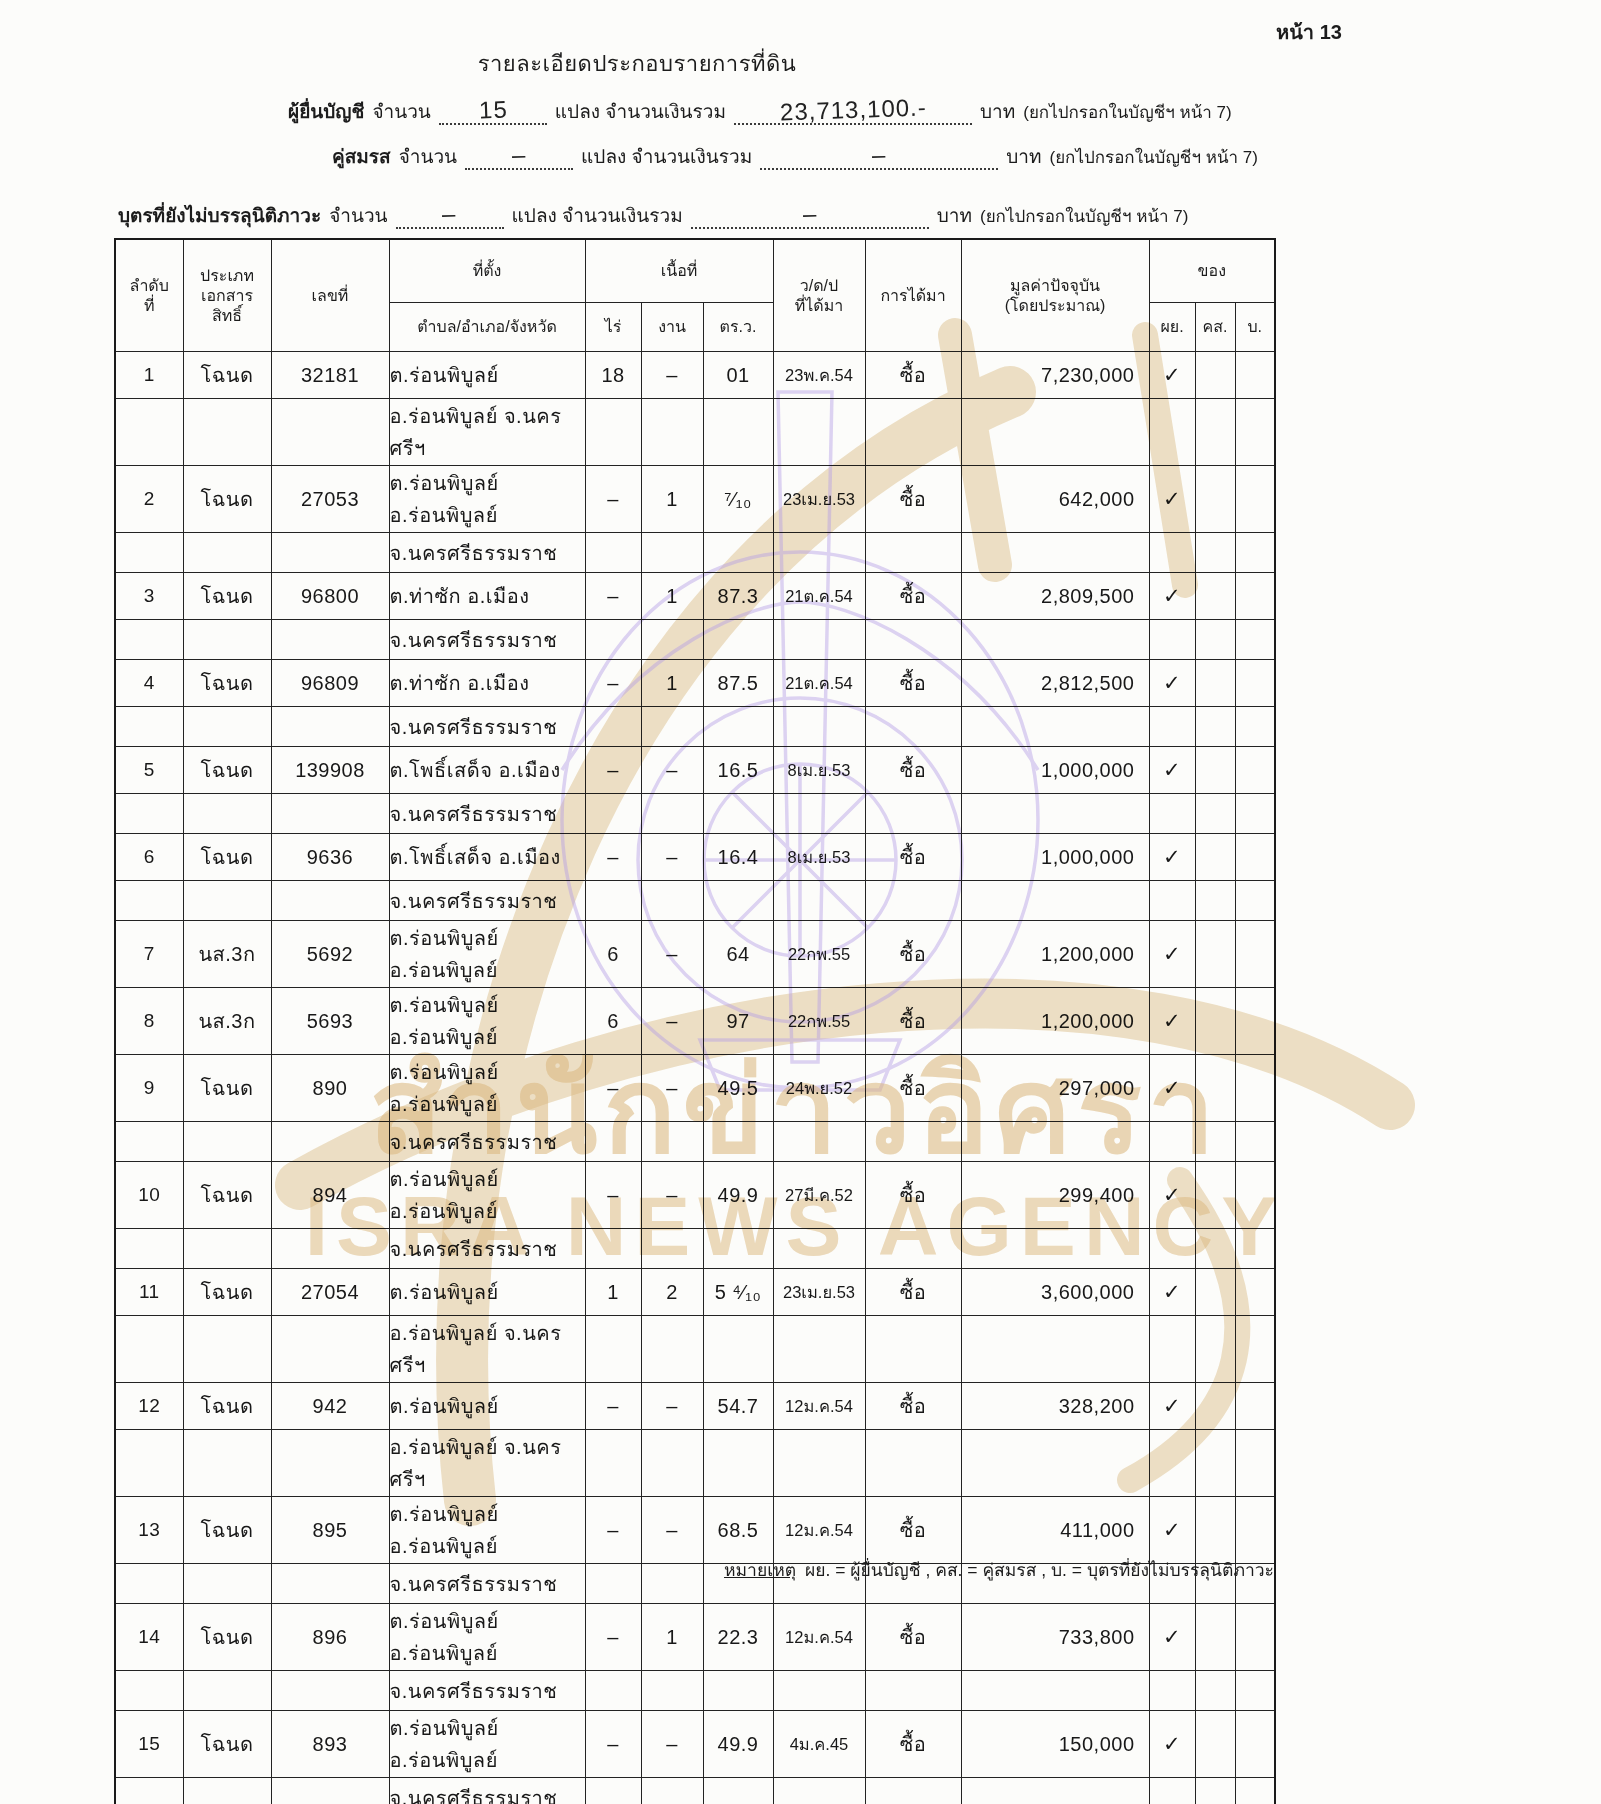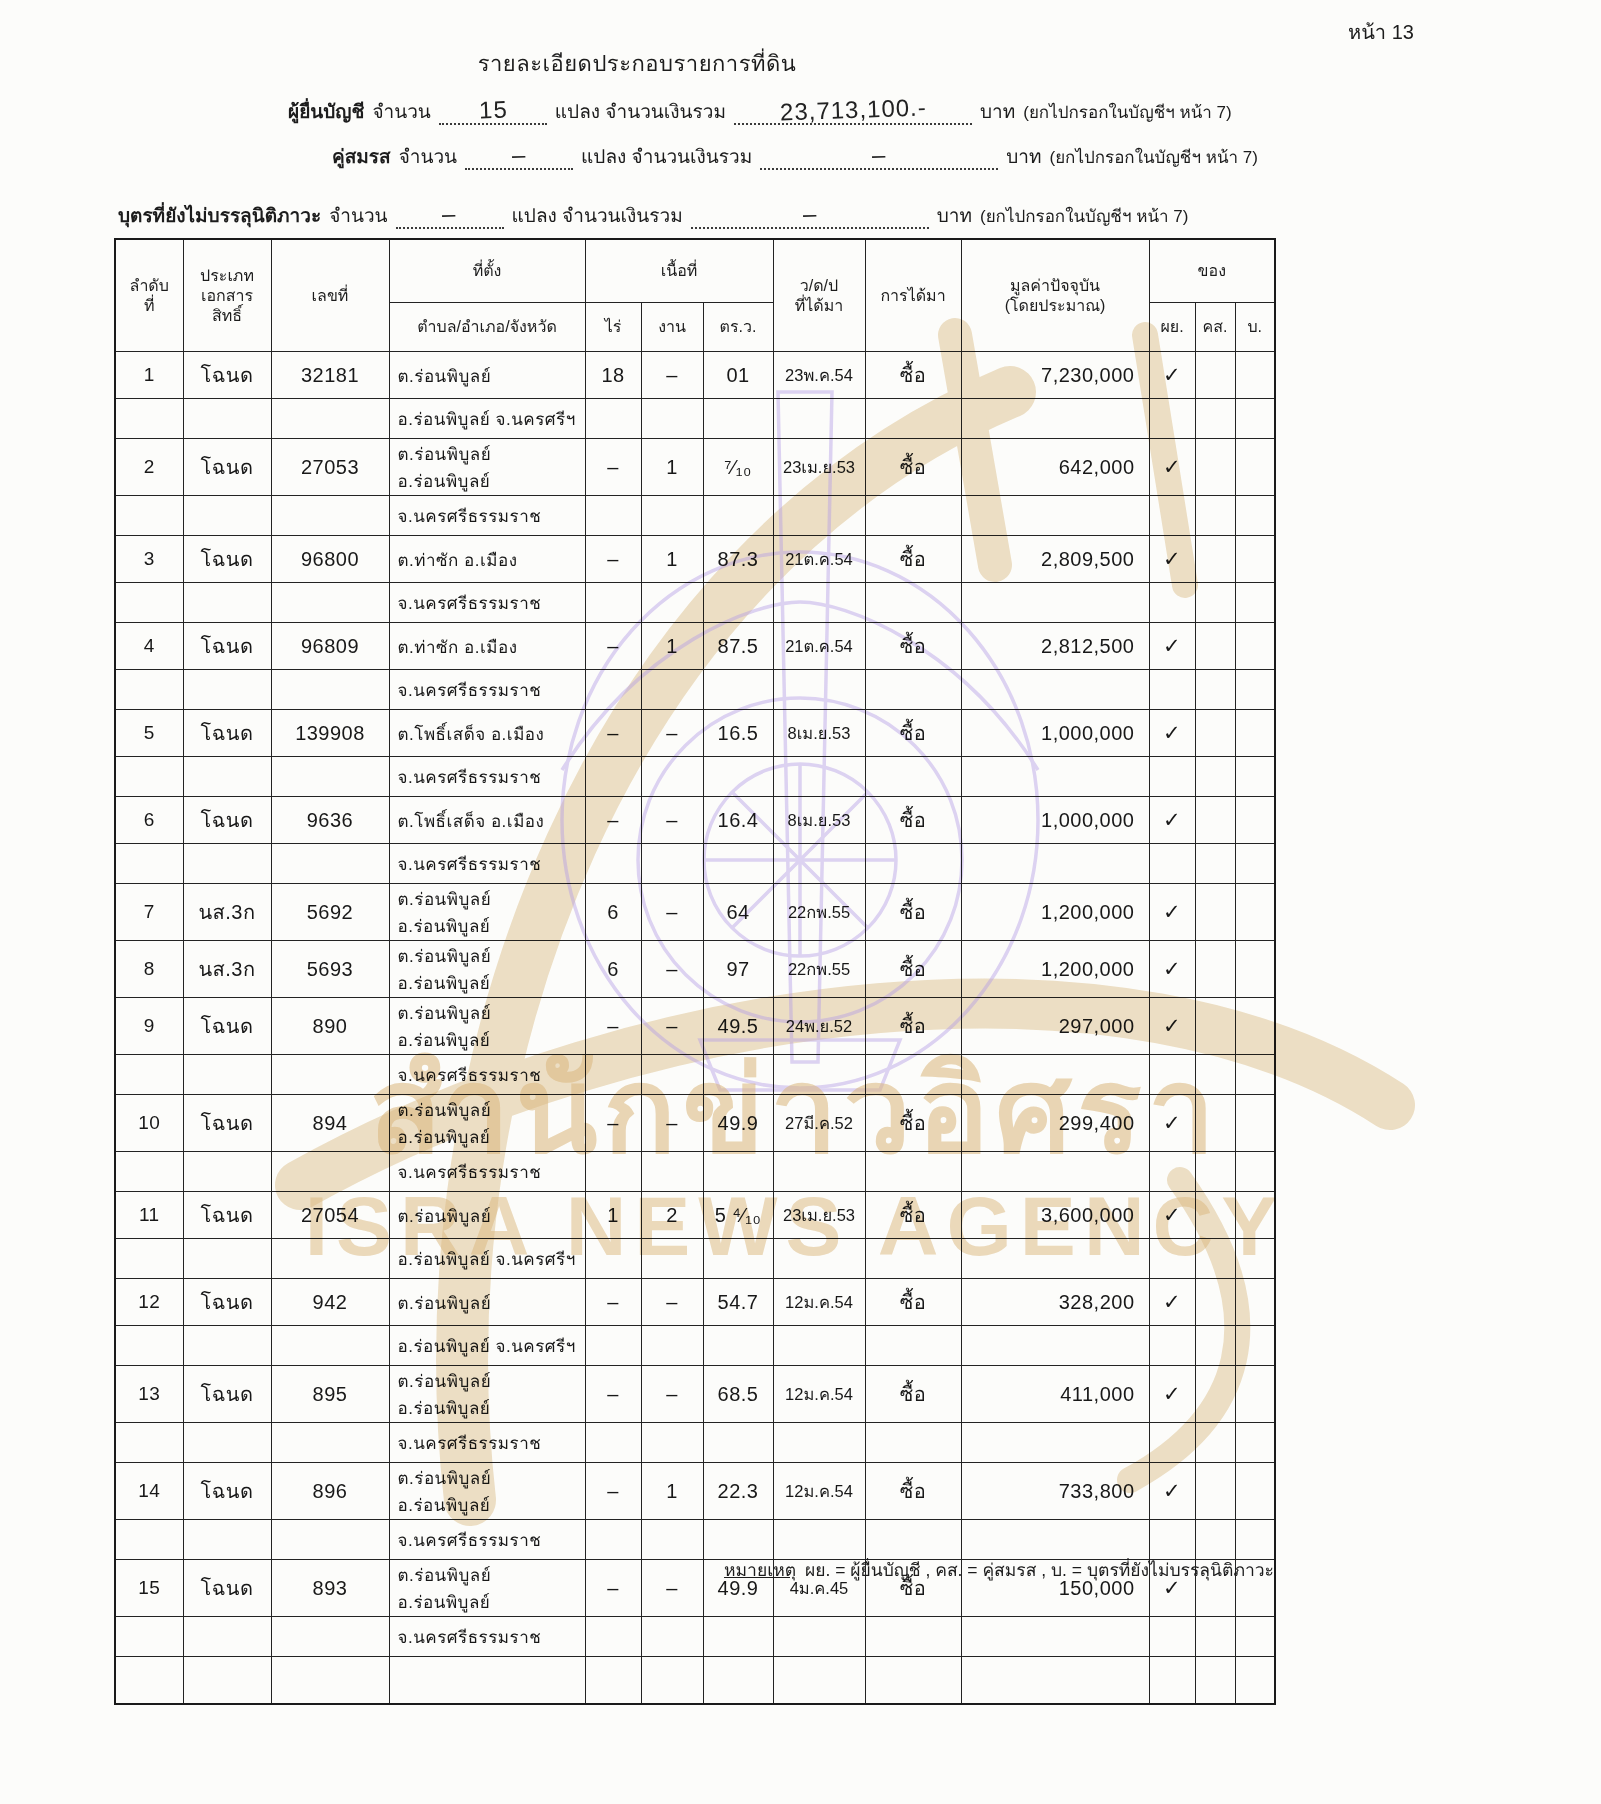--- a/index.html
+++ b/index.html
@@ -3,21 +3,21 @@
 <meta charset="utf-8">
 <style>
   html,body{margin:0;padding:0;}
   body{
     width:1601px;height:1804px;position:relative;
     background:#fcfcfa;
     font-family:"Liberation Sans", sans-serif;
     color:#1c1c1c;
     overflow:hidden;
   }
-  .page-no{position:absolute;top:16px;left:1348px;font-size:20px;}
+  .page-no{position:absolute;top:16px;left:1276px;font-size:20px;font-weight:bold;}
   .title{position:absolute;top:46px;left:0;width:1274px;text-align:center;font-size:22px;letter-spacing:.5px;}
   
   .fline{position:absolute;display:flex;align-items:baseline;gap:8px;font-size:19px;white-space:nowrap;}
   .fl1{top:96px;left:288px;}
   .fl2{top:141px;left:332px;}
   .fl3{top:200px;left:118px;}
   .flabel{font-weight:bold;}
   .dotline{display:inline-block;border-bottom:2px dotted #3a3a3a;text-align:center;vertical-align:baseline;}
   .dot-count{width:108px;}
   .dot-amount{width:238px;}
@@ -30,21 +30,21 @@
   th,td{border:1.6px solid #232323;padding:1px 4px;overflow:hidden;}
   table{border:2.5px solid #1a1a1a;}
   thead th{font-weight:normal;font-size:16px;line-height:1.25;text-align:center;vertical-align:middle;}
   thead .h1 th{height:60px;}
   thead .h2 th{height:46px;}
   .pre{white-space:pre-line;}
   td{height:44px;vertical-align:middle;text-align:center;}
   .row-sub td{height:37px;}
   .row-tail td{height:44px;}
   .hw{font-size:20px;color:#181818;letter-spacing:.5px;}
-  td.c-location1{text-align:left;font-size:17px;padding-left:8px;}
+  td.c-location1{text-align:left;font-size:20px;padding-left:0;}
   td.c-value{text-align:right;padding-right:14px;font-size:20px;}
   td.c-date{font-size:16.5px;letter-spacing:0;}
   td.c-no{font-size:19px;}
   td.c-py{font-size:21px;}
   
   .footnote{position:absolute;top:1556px;left:114px;width:1160px;text-align:right;font-size:17.5px;font-weight:normal;}
   .footnote .ul{text-decoration:underline;margin-right:4px;}
   
   .wm{position:absolute;top:0;left:0;pointer-events:none;mix-blend-mode:multiply;}
 </style>

